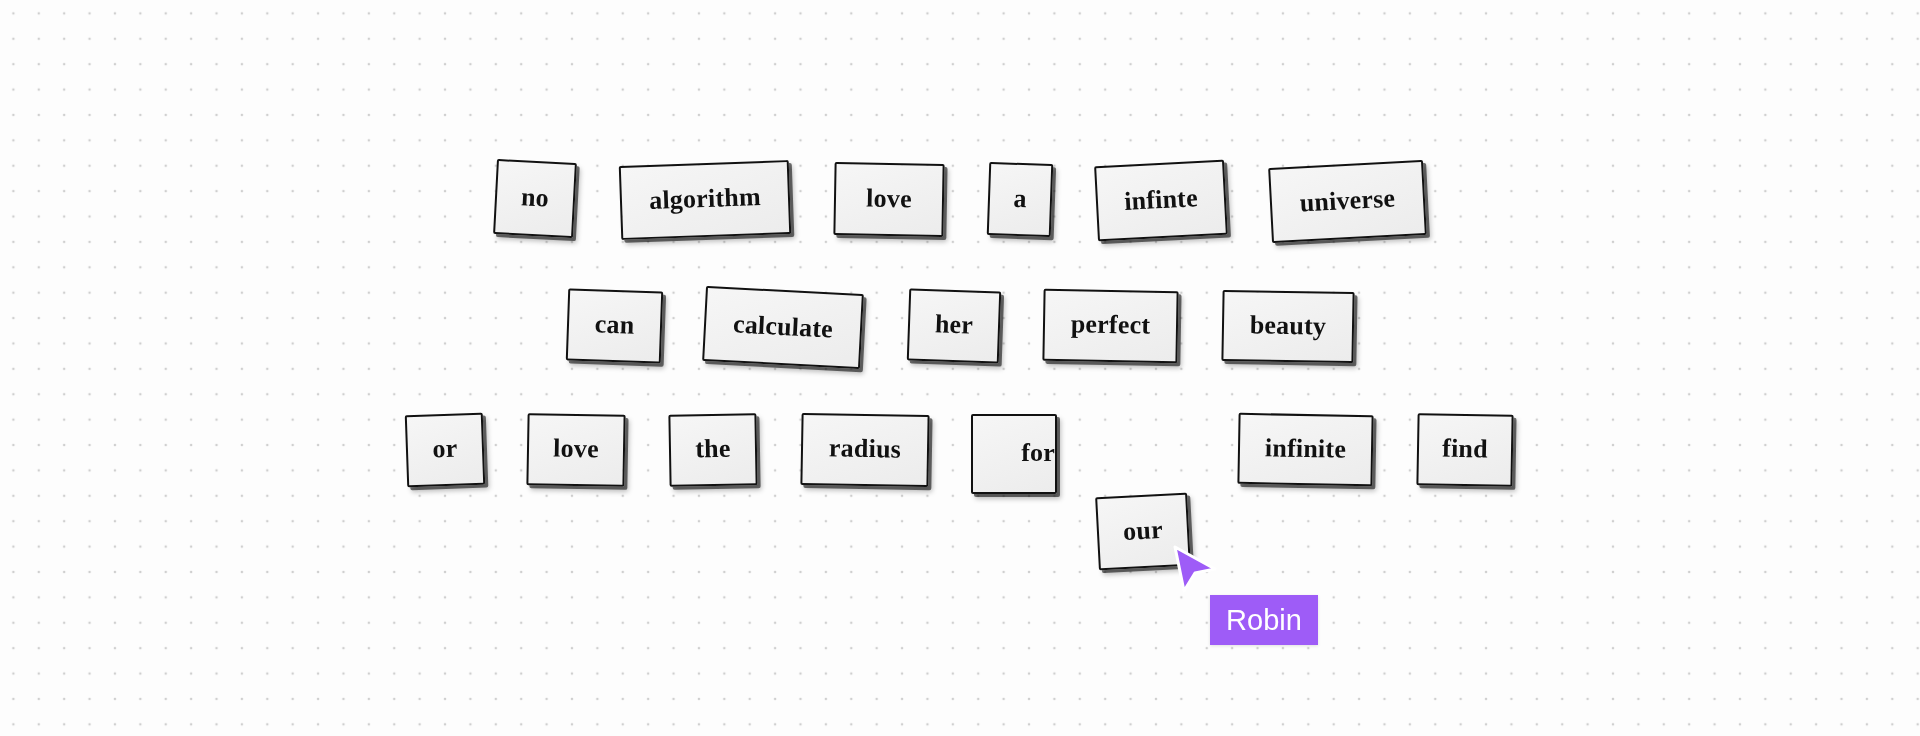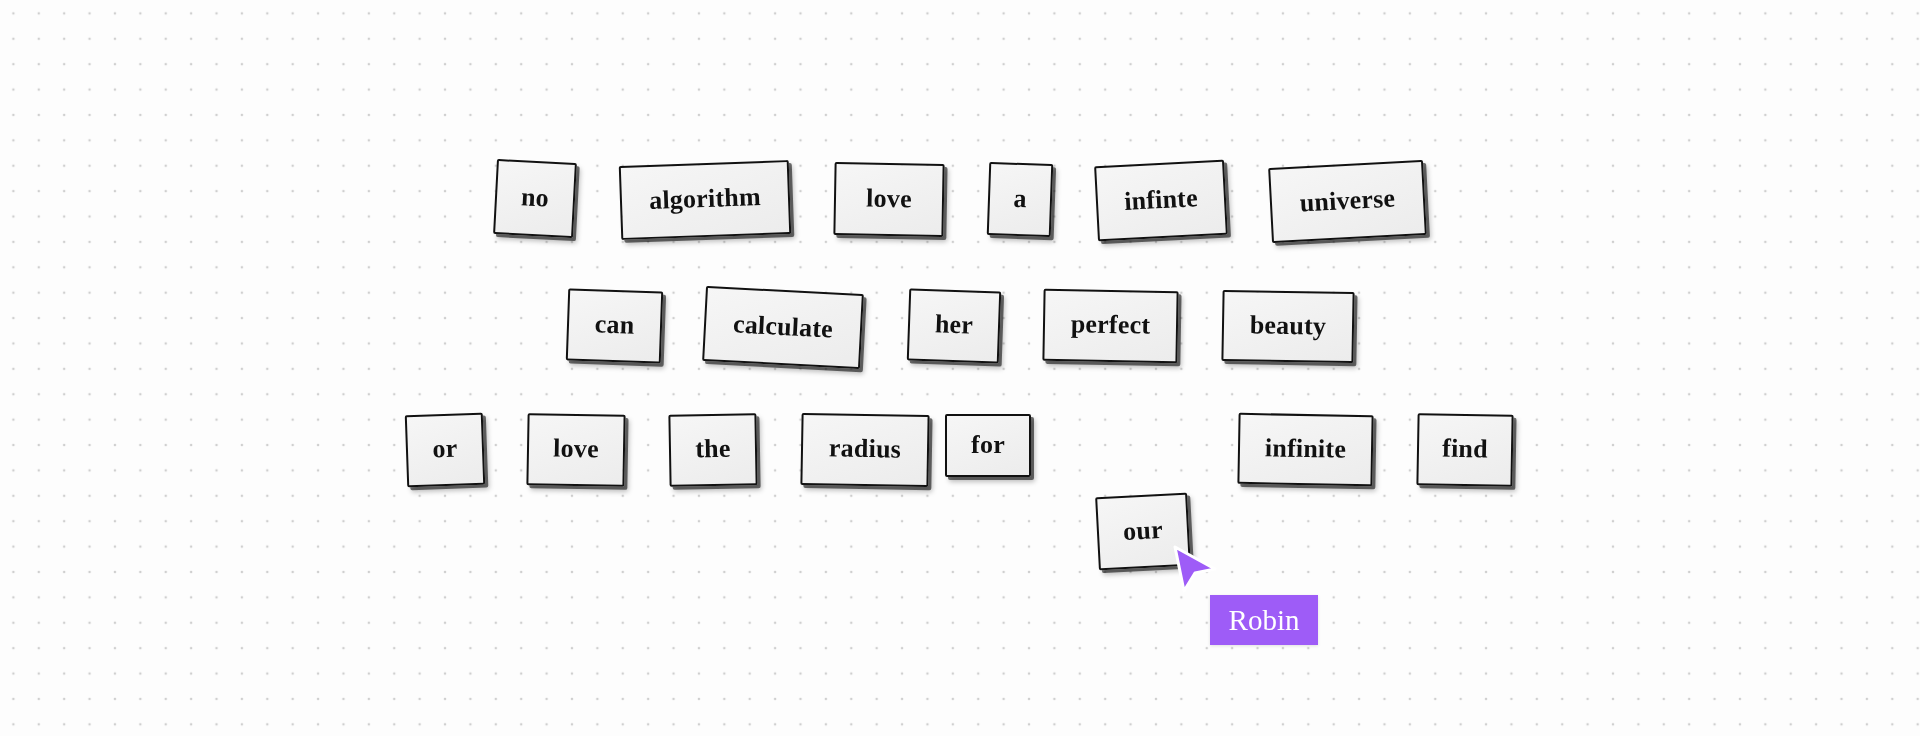--- a/index.html
+++ b/index.html
@@ -52,21 +52,21 @@
   }
   .cursor-label {
     position: absolute;
     left: 1210px;
     top: 595px;
     width: 108px;
     height: 50px;
     box-sizing: border-box;
     background: #9e5cf7;
     color: #ffffff;
-    font-family: Liberation Serif, serif;
+    font-family: Liberation Sans, sans-serif;
     font-size: 29px;
     display: flex;
     align-items: center;
     justify-content: center;
     box-shadow: 0 1px 3px rgba(0,0,0,0.12);
   }
 </style>
 </head>
 <body>
 
@@ -112,21 +112,21 @@
     </div>
   <div class="tile" style="left: 527px; top: 414px; width: 98px; height: 72px; transform: rotate(1deg);">
       <span class="tile-text">love</span>
     </div>
   <div class="tile" style="left: 669px; top: 414px; width: 88px; height: 72px; transform: rotate(-1deg);">
       <span class="tile-text">the</span>
     </div>
   <div class="tile" style="left: 801px; top: 414px; width: 128px; height: 72px; transform: rotate(1deg);">
       <span class="tile-text">radius</span>
     </div>
-  <div class="tile" style="left: 945px; top: 414px; width: 86px; height: 63px; transform: rotate(0deg);">
+  <div class="tile" style="left: 971px; top: 414px; width: 86px; height: 80px; transform: rotate(0deg); justify-content: flex-end;">
       <span class="tile-text">for</span>
     </div>
   <div class="tile" style="left: 1238px; top: 414px; width: 135px; height: 71px; transform: rotate(1deg);">
       <span class="tile-text">infinite</span>
     </div>
   <div class="tile" style="left: 1417px; top: 414px; width: 96px; height: 72px; transform: rotate(1deg);">
       <span class="tile-text">find</span>
     </div>
 
   <div class="tile" style="left: 1097px; top: 495px; width: 92px; height: 73px; transform: rotate(-3deg);">

